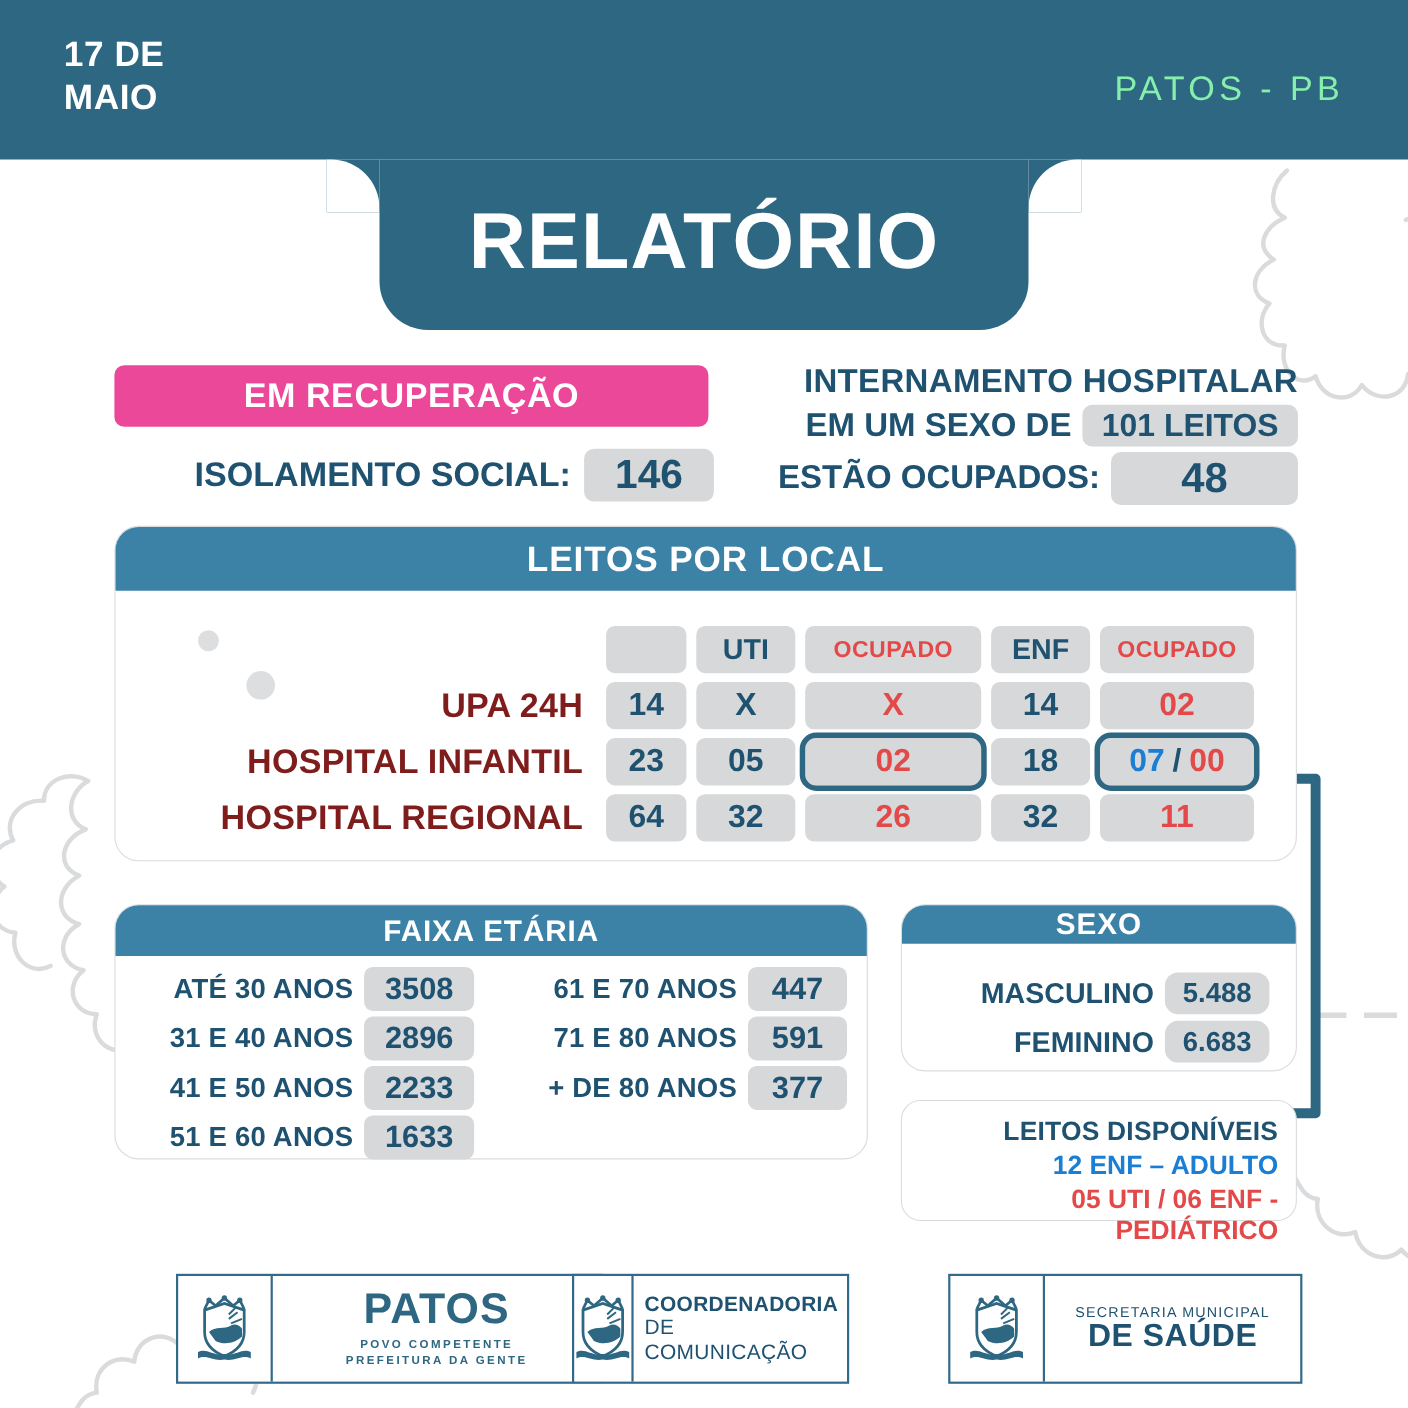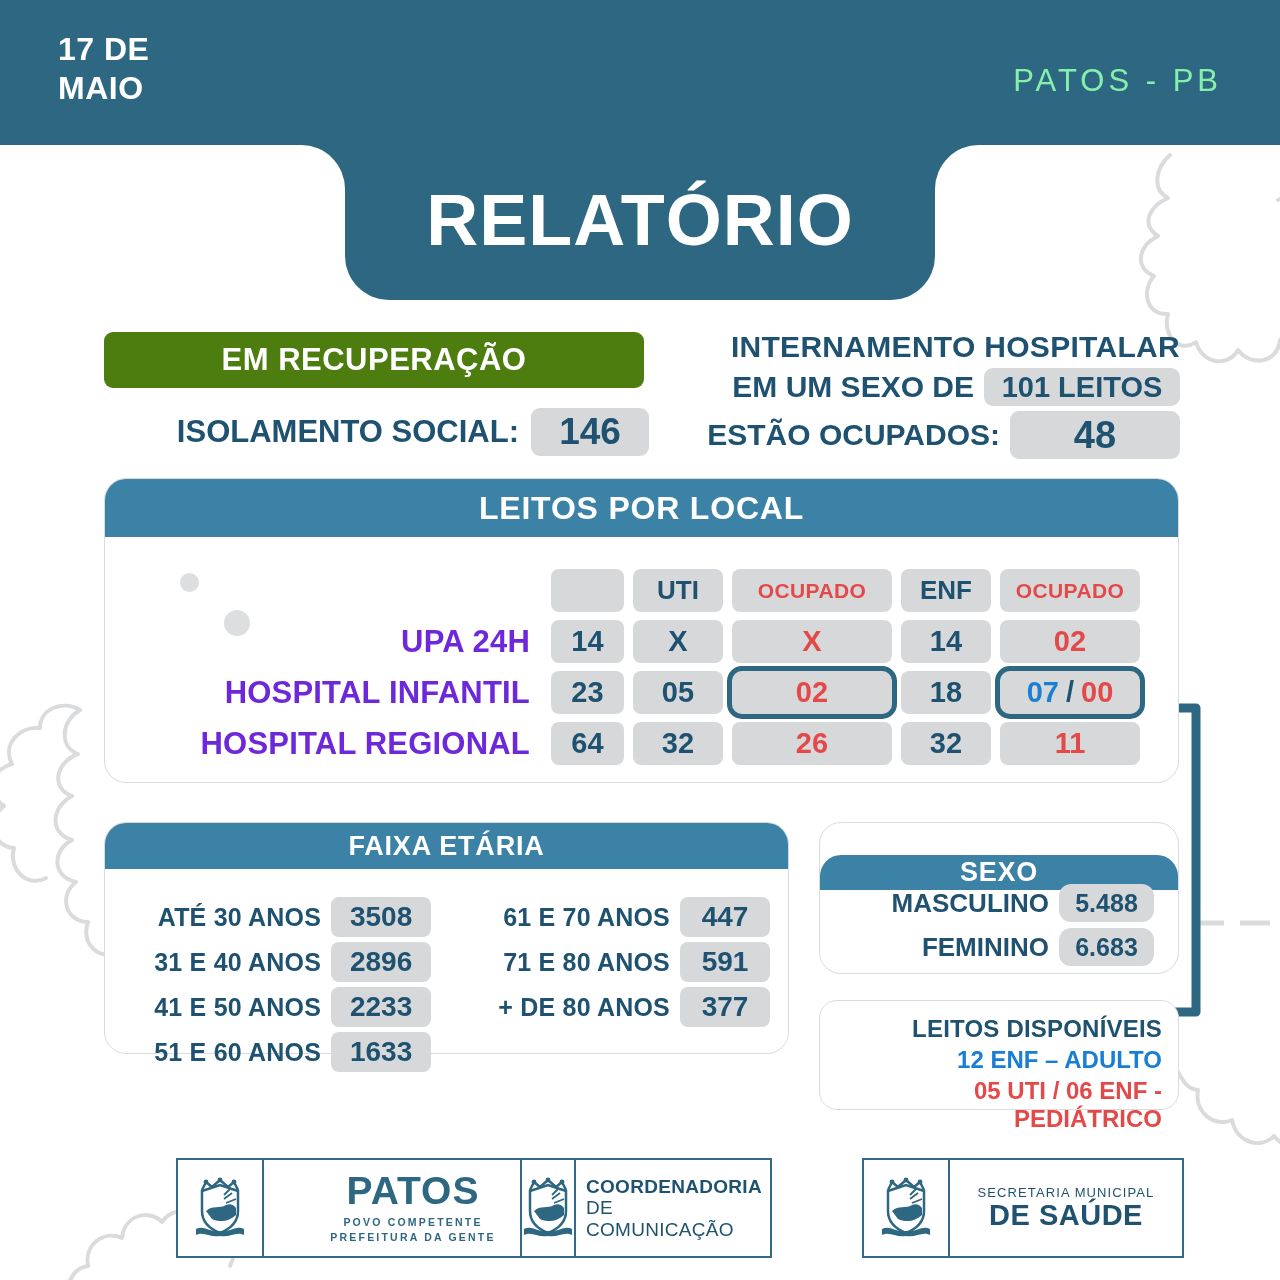--- a/index.html
+++ b/index.html
@@ -50,21 +50,21 @@
   .tab-notch.left  { left:297px; }
   .tab-notch.left::after  { border-radius:0 44px 0 0; }
   .tab-notch.right { left:935px; }
   .tab-notch.right::after { border-radius:44px 0 0 0; }
 
   
   .stats { position:absolute; left:0; top:330px; width:1280px; height:140px; z-index:5; }
 
   .pill-recup {
     position:absolute; left:104px; top:2px; width:540px; height:56px;
-    background:#4d7c0f; border-radius:9px;
+    background:#ec4899; border-radius:9px;
     display:flex; align-items:center; justify-content:center;
   }
   .pill-recup .label {
     color:#ffffff; font-size:31px; font-weight:bold; letter-spacing:0.5px;
   }
 
   .iso-row {
     position:absolute; left:104px; top:76px; width:545px; height:52px;
     display:flex; align-items:center; justify-content:flex-end; gap:12px;
   }
@@ -115,21 +115,21 @@
   .dot-a { left:75px; top:94px; width:19px; height:19px; }
   .dot-b { left:119px; top:131px; width:26px; height:26px; }
 
   .beds-table {
     position:absolute; left:66px; top:90px; right:38px;
     display:flex; flex-direction:column; gap:8px;
   }
   .brow { display:flex; align-items:center; gap:9px; height:43px; }
   .brow .rowlabel {
     flex:1; text-align:right; padding-right:12px;
-    color:#6d28d9; font-size:31px; font-weight:bold; letter-spacing:0.2px;
+    color:#7f1d1d; font-size:31px; font-weight:bold; letter-spacing:0.2px;
   }
   .cell {
     background:#d6d8d9; border-radius:8px; height:43px;
     display:flex; align-items:center; justify-content:center;
     font-weight:bold; color:#1f5270;
   }
   .c-tot { width:73px; font-size:29px; }
   .c-uti { width:90px; font-size:29px; }
   .c-uo  { width:160px; font-size:29px; }
   .c-enf { width:90px; font-size:29px; }
@@ -144,41 +144,41 @@
     outline:5px solid #2e6781; outline-offset:0px; border-radius:10px;
   }
 
   
   .connector { position:absolute; z-index:4; }
 
   
   #age-card { left:104px; top:822px; width:685px; height:232px; }
   #age-card .card-head { height:46px; }
   #age-card .card-head .label { font-size:27px; }
-  .age-body { position:absolute; left:0; top:56px; width:100%;
+  .age-body { position:absolute; left:0; top:38px; width:100%;
               display:flex; padding:18px 18px 0 18px;gap:36px; }
   .age-col { display:flex; flex-direction:column; gap:5px; }
   .age-col.left  { width:330px; }
   .age-col.right { width:318px; margin-left:6px; }
   .age-row { display:flex; align-items:center; gap:10px; height:40px; }
   .age-row .label {
     flex:1; text-align:right; color:#1f5270;
     font-size:25px; font-weight:bold; letter-spacing:0.2px;
   }
   .age-chip {
     background:#d6d8d9; border-radius:8px; height:40px;
     display:flex; align-items:center; justify-content:center;
     color:#1f5270; font-size:28px; font-weight:bold;
   }
   .age-col.left .age-chip  { width:100px; }
   .age-col.right .age-chip { width:90px; }
 
   
   #sex-card { left:819px; top:822px; width:360px; height:152px; }
-  #sex-card .card-head { height:35px;margin-top:32px; }
+  #sex-card .card-head { height:35px; }
   #sex-card .card-head .label { font-size:27px; }
   .sex-body { position:absolute; left:0; top:46px; width:100%;
               padding:14px 24px 0 18px;
               display:flex; flex-direction:column; gap:4px; }
   .sex-row { display:flex; align-items:center; justify-content:flex-end; gap:10px; height:40px; }
   .sex-row .label { color:#1f5270; font-size:26px; font-weight:bold; }
   .sex-chip {
     background:#d6d8d9; border-radius:12px; width:95px; height:38px;
     display:flex; align-items:center; justify-content:center;
     color:#1f5270; font-size:25px; font-weight:bold;
@@ -202,21 +202,21 @@
     display:flex; align-items:stretch;
   }
   .logo .crest {
     width:86px; border-right:2px solid #33698a;
     display:flex; align-items:center; justify-content:center;
   }
   .logo .lgtext {
     flex:1; display:flex; flex-direction:column;
     align-items:center; justify-content:center; padding:0 10px;
   }
-  #logo-patos { left:176px; top:6px; width:388px; height:100px; }
+  #logo-patos { left:160px; top:6px; width:388px; height:100px; }
   #logo-coord { left:520px; top:6px; width:252px; height:100px; }
   #logo-saude { left:862px; top:6px; width:322px; height:100px; }
 
   .pt-main { color:#2e6781; font-size:39px; font-weight:bold; letter-spacing:1px; line-height:1; }
   .pt-sub  { color:#2e6781; font-size:10.5px; font-weight:bold; letter-spacing:2.2px; line-height:1.4; margin-top:5px; text-align:center; }
   .cd-1 { color:#1f5270; font-size:19px; font-weight:bold; letter-spacing:0.3px; line-height:1.12; }
   .cd-2 { color:#1f5270; font-size:19px; font-weight:400; letter-spacing:0.3px; line-height:1.12; }
   .sd-1 { color:#1f5270; font-size:13px; font-weight:400; letter-spacing:1.1px; }
   .sd-2 { color:#1f5270; font-size:29px; font-weight:bold; letter-spacing:0.5px; line-height:1.05; }
 </style>

